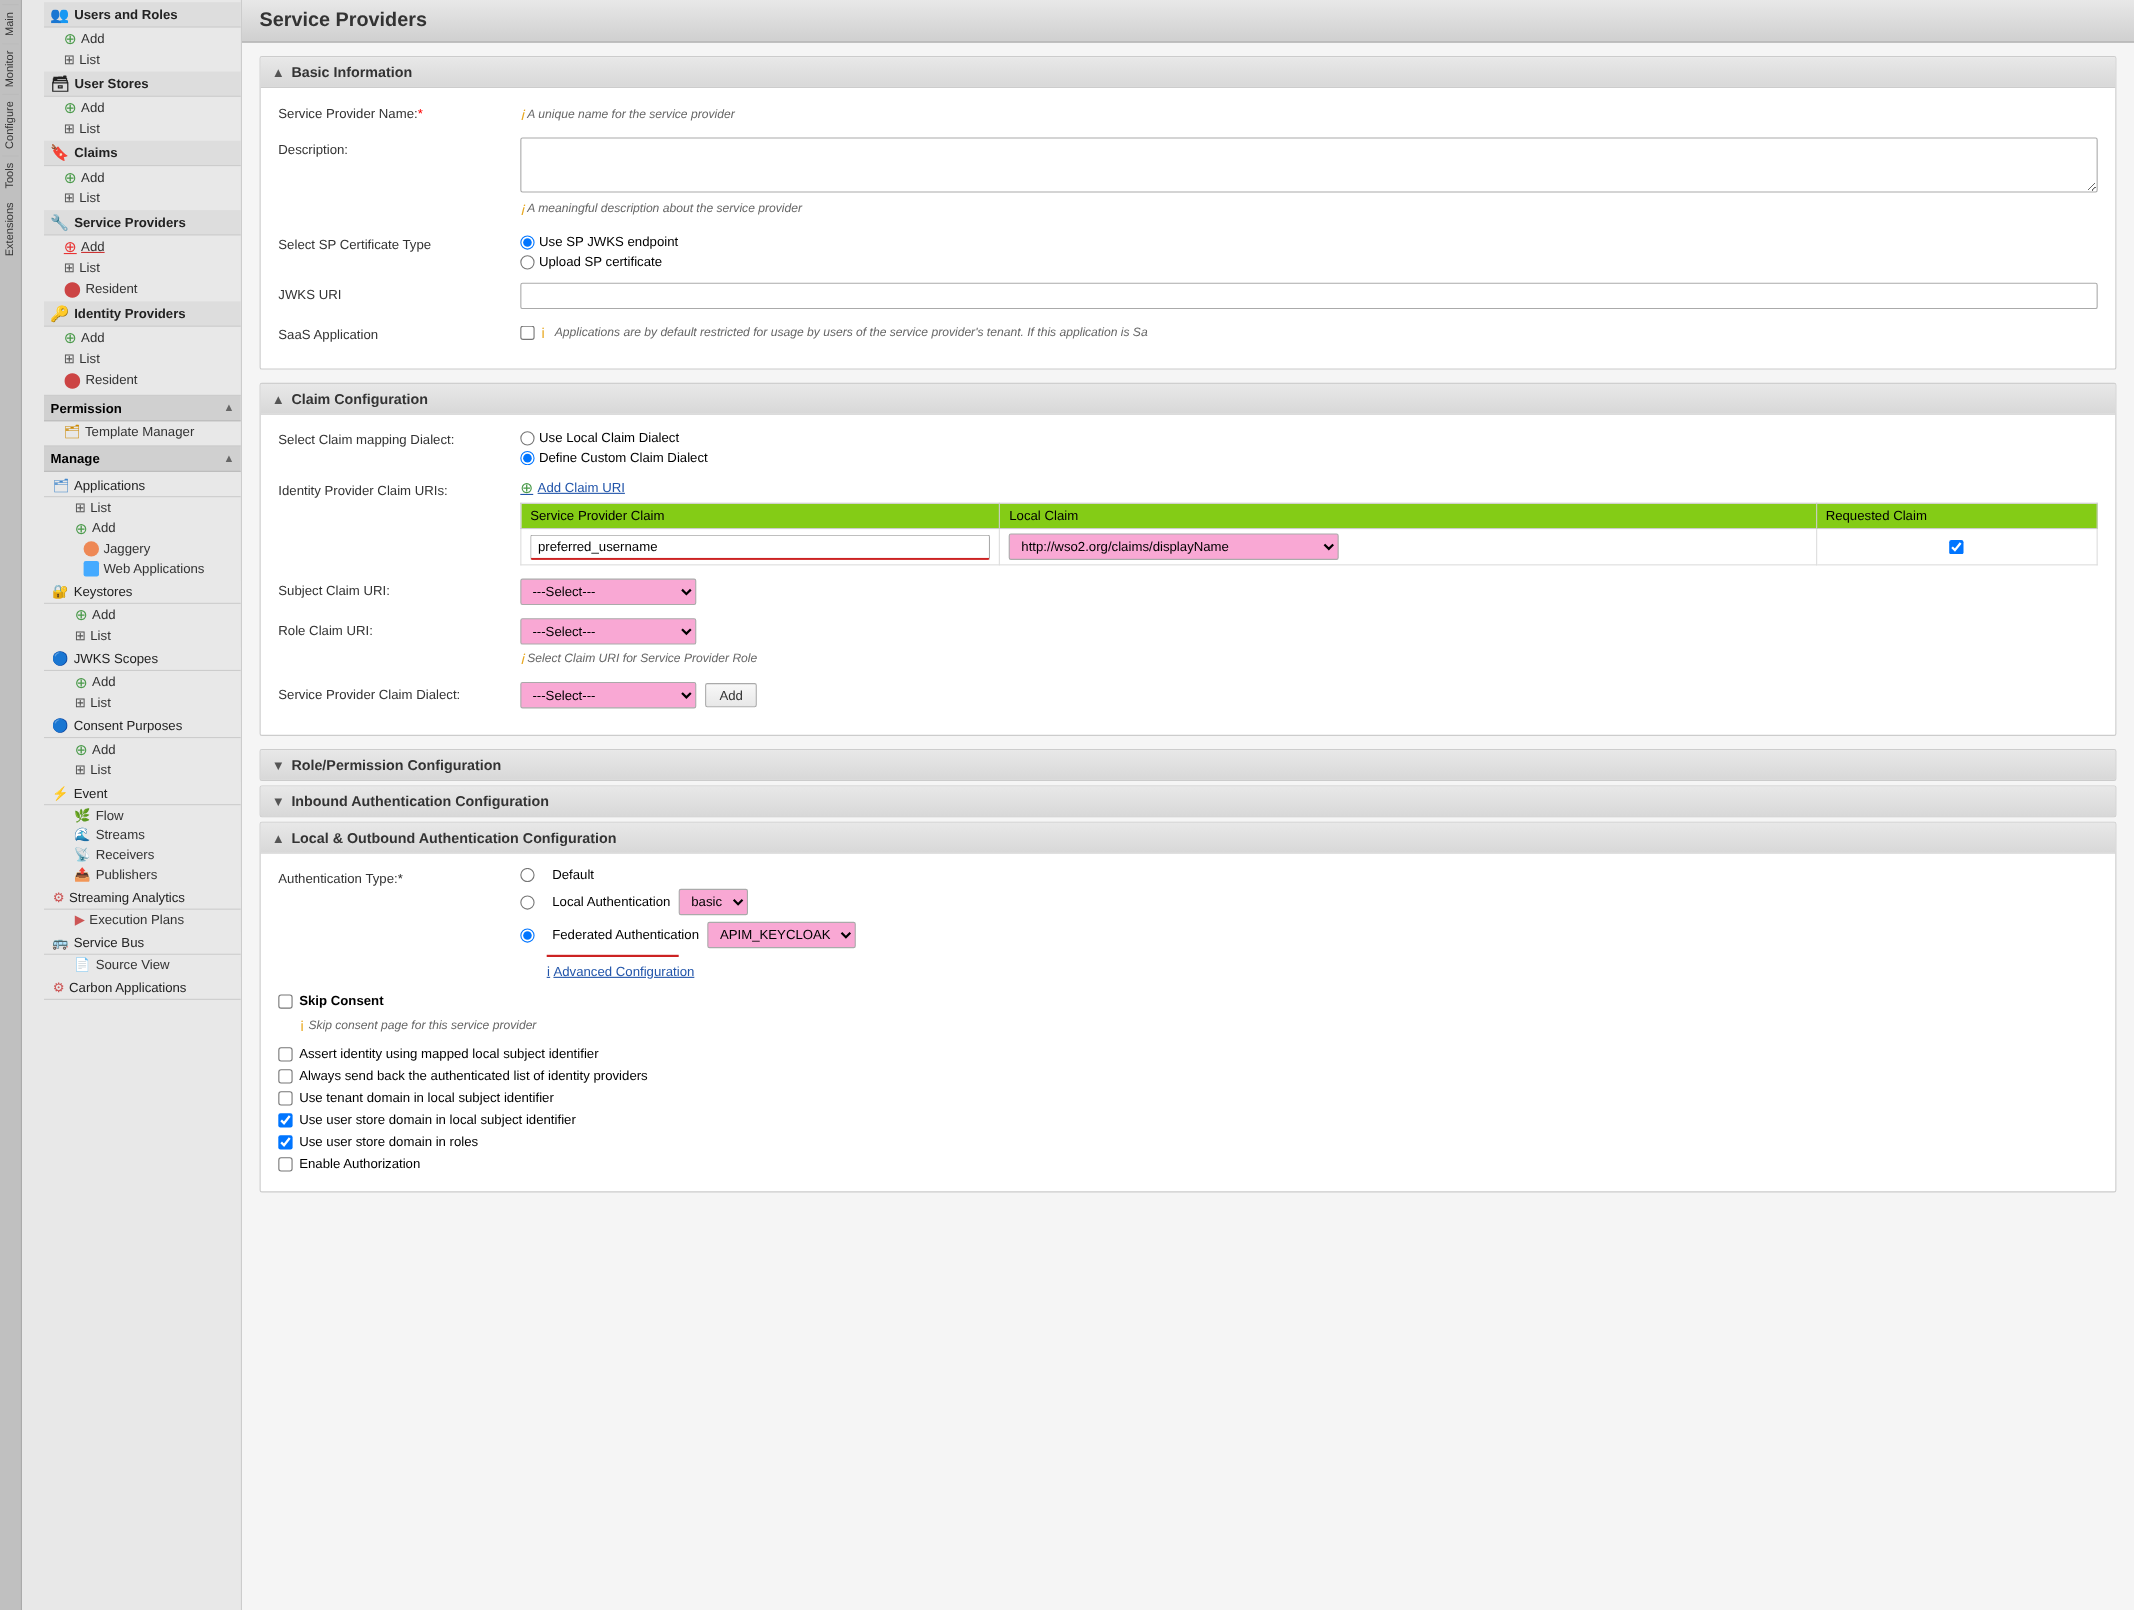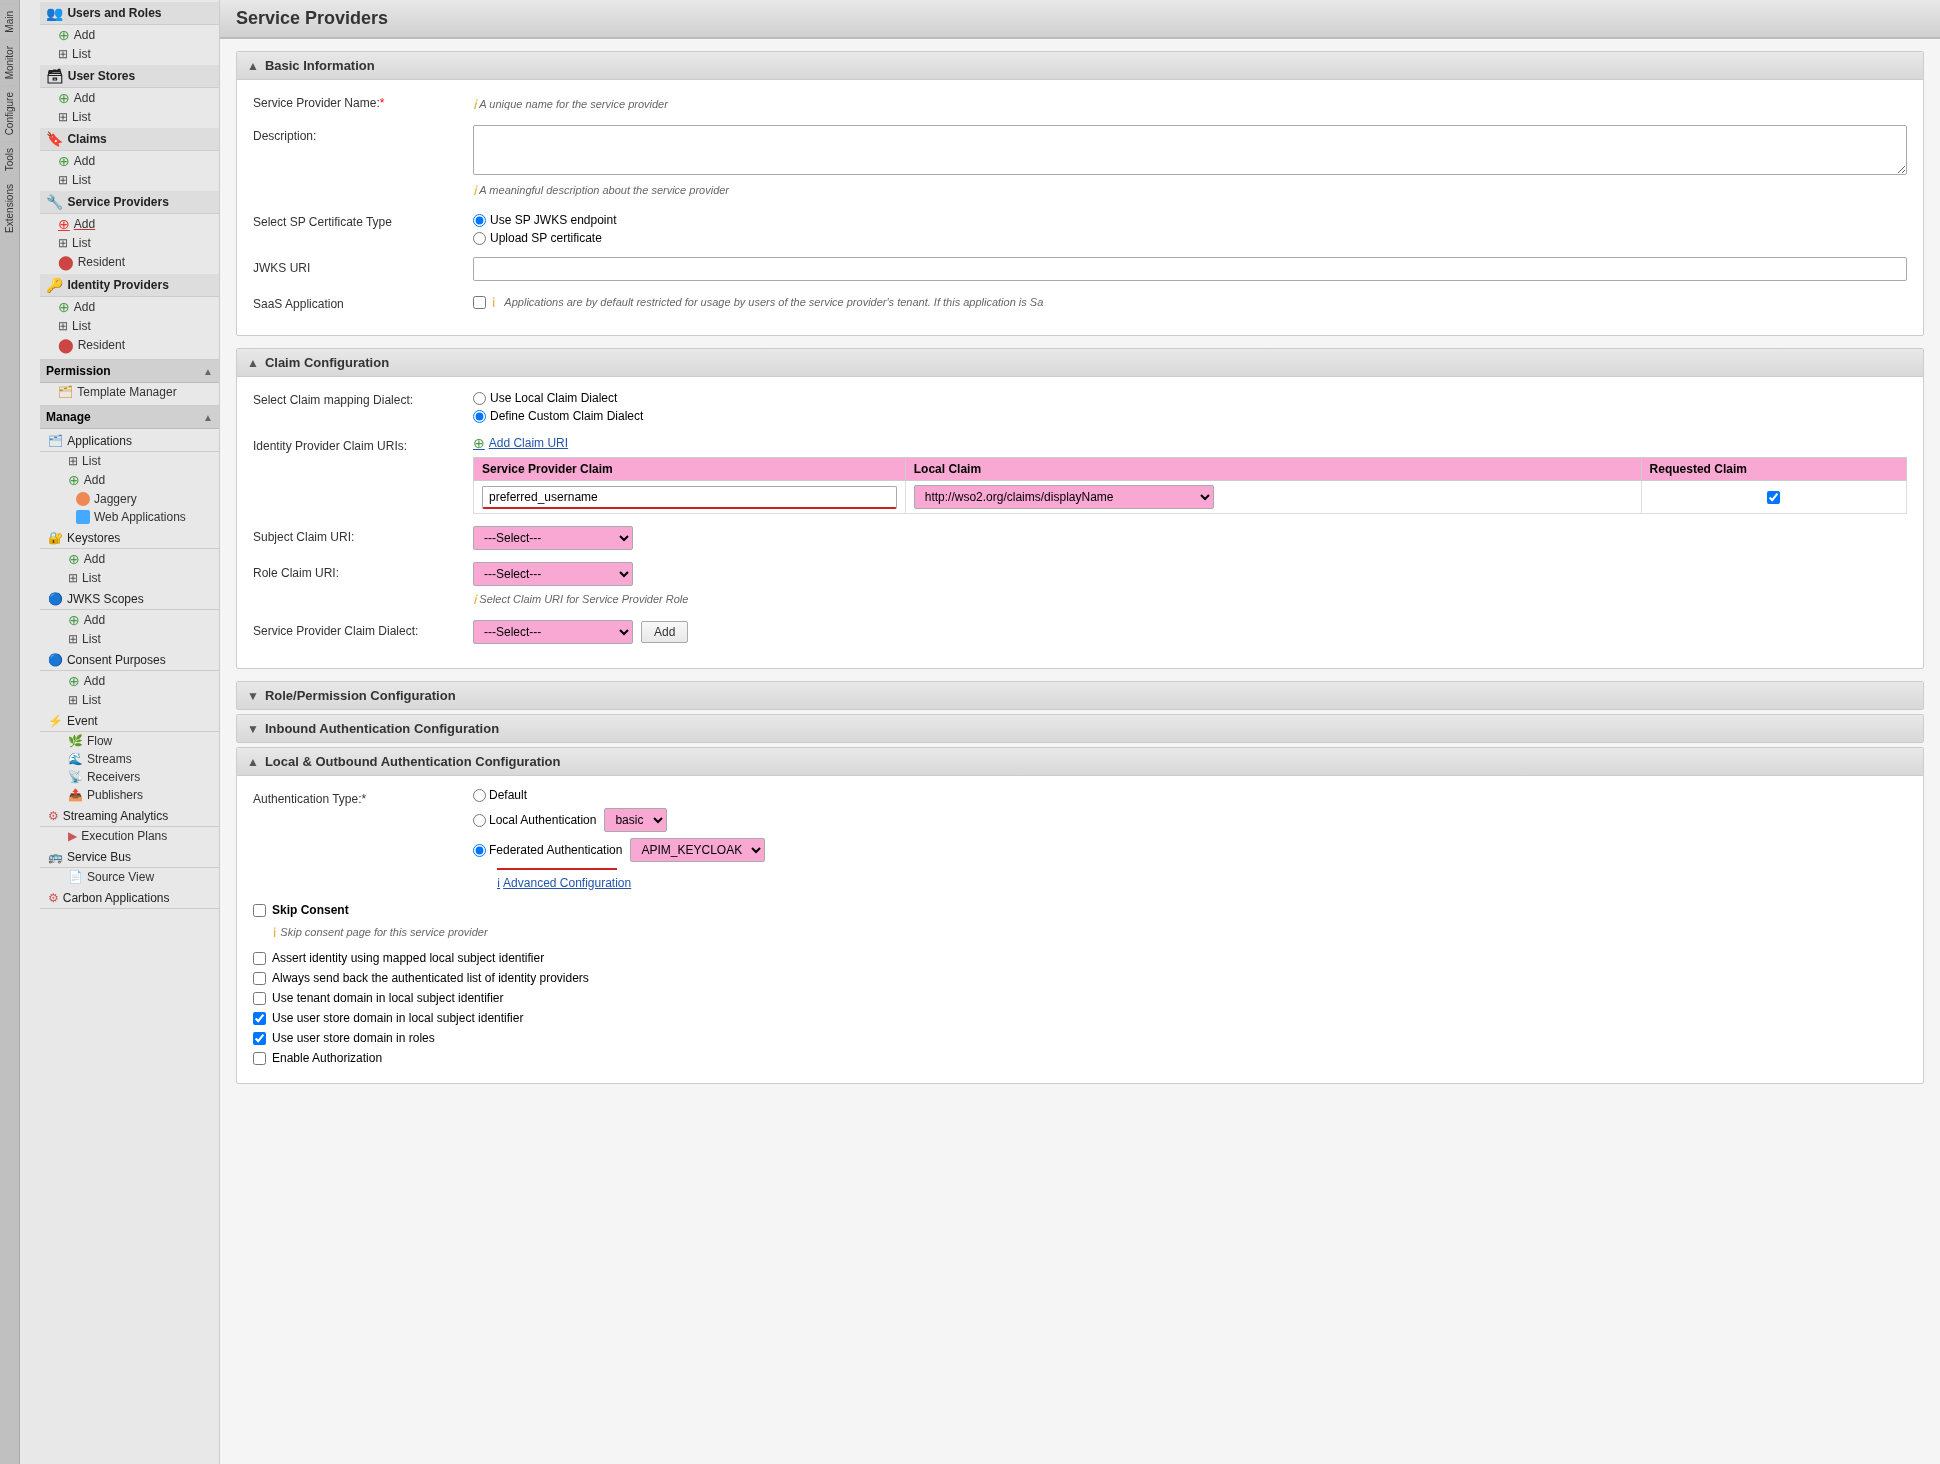--- a/index.html
+++ b/index.html
@@ -162,25 +162,25 @@
     input[type="radio"] { cursor: pointer; }
     input[type="checkbox"] { cursor: pointer; }
 
     .claims-table {
       width: 100%;
       border-collapse: collapse;
       margin-top: 6px;
       font-size: 12px;
     }
     .claims-table th {
-      background: #f9a8d4;
+      background: #84cc16;
       border: 1px solid #ccc;
       padding: 4px 8px;
       text-align: left;
-      font-weight: bold;
+      font-weight: normal;
       margin-top: 40px;
     }
     .claims-table td {
       border: 1px solid #ddd;
       padding: 4px 8px;
       background: #fff;
     }
 
     select {
       padding: 3px 6px;
@@ -233,21 +233,21 @@
       font-size: 12px;
       color: #555;
     }
 
     .auth-row {
       display: flex;
       align-items: center;
       margin-bottom: 6px;
       gap: 8px;
     }
-    .auth-row label { display: flex; align-items: center; gap: 3px; font-size: 12px; }
+    .auth-row label { display: flex; align-items: center; gap: 16px; font-size: 12px; }
 
     .advanced-link {
       color: #2255aa;
       font-size: 12px;
       cursor: pointer;
       text-decoration: underline;
       display: flex;
       align-items: center;
       gap: 3px;
       margin-left: 24px;

